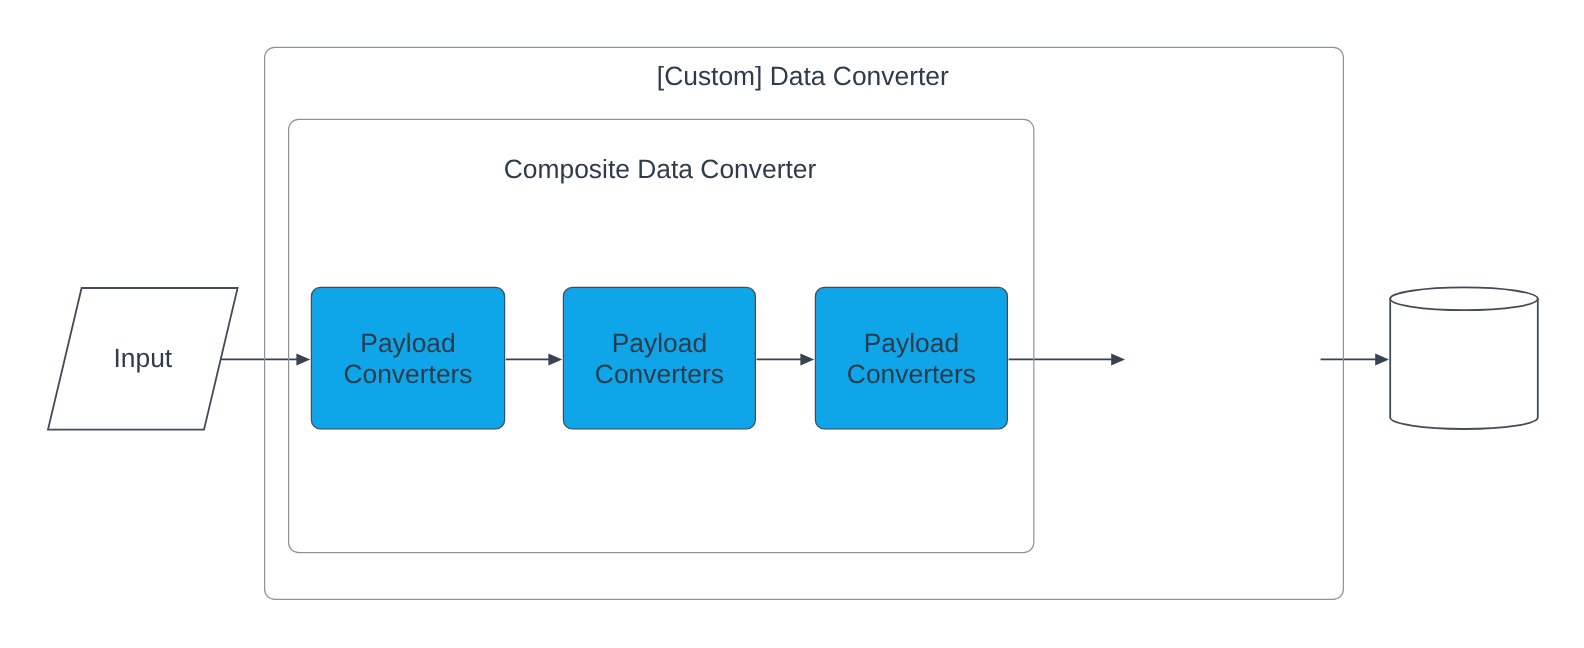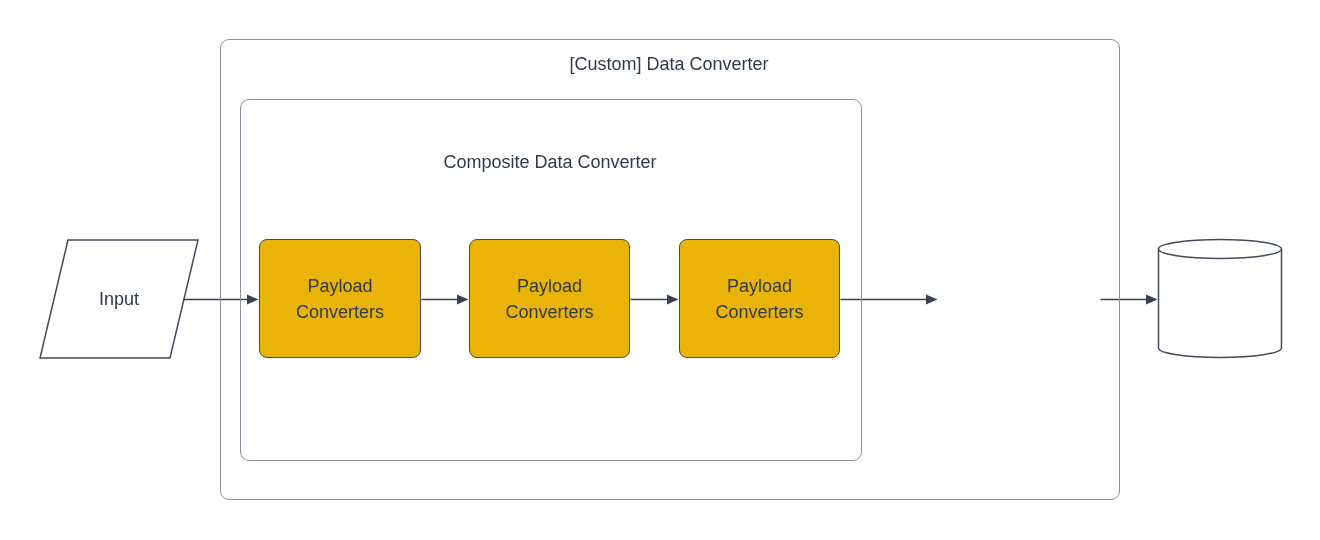--- a/index.html
+++ b/index.html
@@ -3,21 +3,21 @@
 <meta charset="utf-8">
 <style>
   html, body { margin: 0; padding: 0; background: #ffffff; }
   .canvas {
     position: relative;
     width: 1320px;
     height: 540px;
     background: #ffffff;
     font-family: "Liberation Sans", "DejaVu Sans", sans-serif;
     color: #2e3b4a;
-    font-size: 18px;
+    font-size: 22px;
     line-height: 26px;
     overflow: hidden;
   }
 
   
   .container-frame {
     position: absolute;
     border: 1px solid #8c929d;
     border-radius: 9px;
     background: transparent;
@@ -26,21 +26,21 @@
     position: absolute;
     text-align: center;
     white-space: nowrap;
   }
 
   
   .node {
     position: absolute;
     border: 1.5px solid #414b59;
     border-radius: 8px;
-    background: #eab308;
+    background: #0ea5e9;
     display: flex;
     align-items: center;
     justify-content: center;
     text-align: center;
     box-sizing: border-box;
   }
   .node .wrap-130 { display: inline-block; width: 132px; }
   .node .wrap-110 { display: inline-block; width: 112px; }
 
   
@@ -110,21 +110,21 @@
     <g>
       <line class="edge-line" x1="1100.5" y1="299.5" x2="1146.5" y2="299.5"></line>
       <polygon class="edge-head" points="1146,294.5 1157.5,299.5 1146,304.5"></polygon>
     </g>
   </svg>
 
   <div class="container-frame" style="left:220px; top:39px; width:898px; height:459px;"></div>
   <div class="container-title" style="left:220px; top:51px; width:898px;">[Custom] Data Converter</div>
 
   <div class="container-frame" style="left:240px; top:99px; width:620px; height:360px;"></div>
-  <div class="container-title" style="left:240px; top:149px; width:620px;">Composite Data Converter</div>
+  <div class="container-title" style="left:240px; top:128px; width:620px;">Composite Data Converter</div>
 
   <div class="shape-label" style="left:40px; top:239px; width:158px; height:119px;">
     <span>Input</span>
   </div>
 
   <div class="node" style="left:259px; top:239px; width:162px; height:119px;">
     <span class="wrap-130">Payload Converters</span>
   </div>
 
   <div class="node" style="left:469px; top:239px; width:161px; height:119px;">

